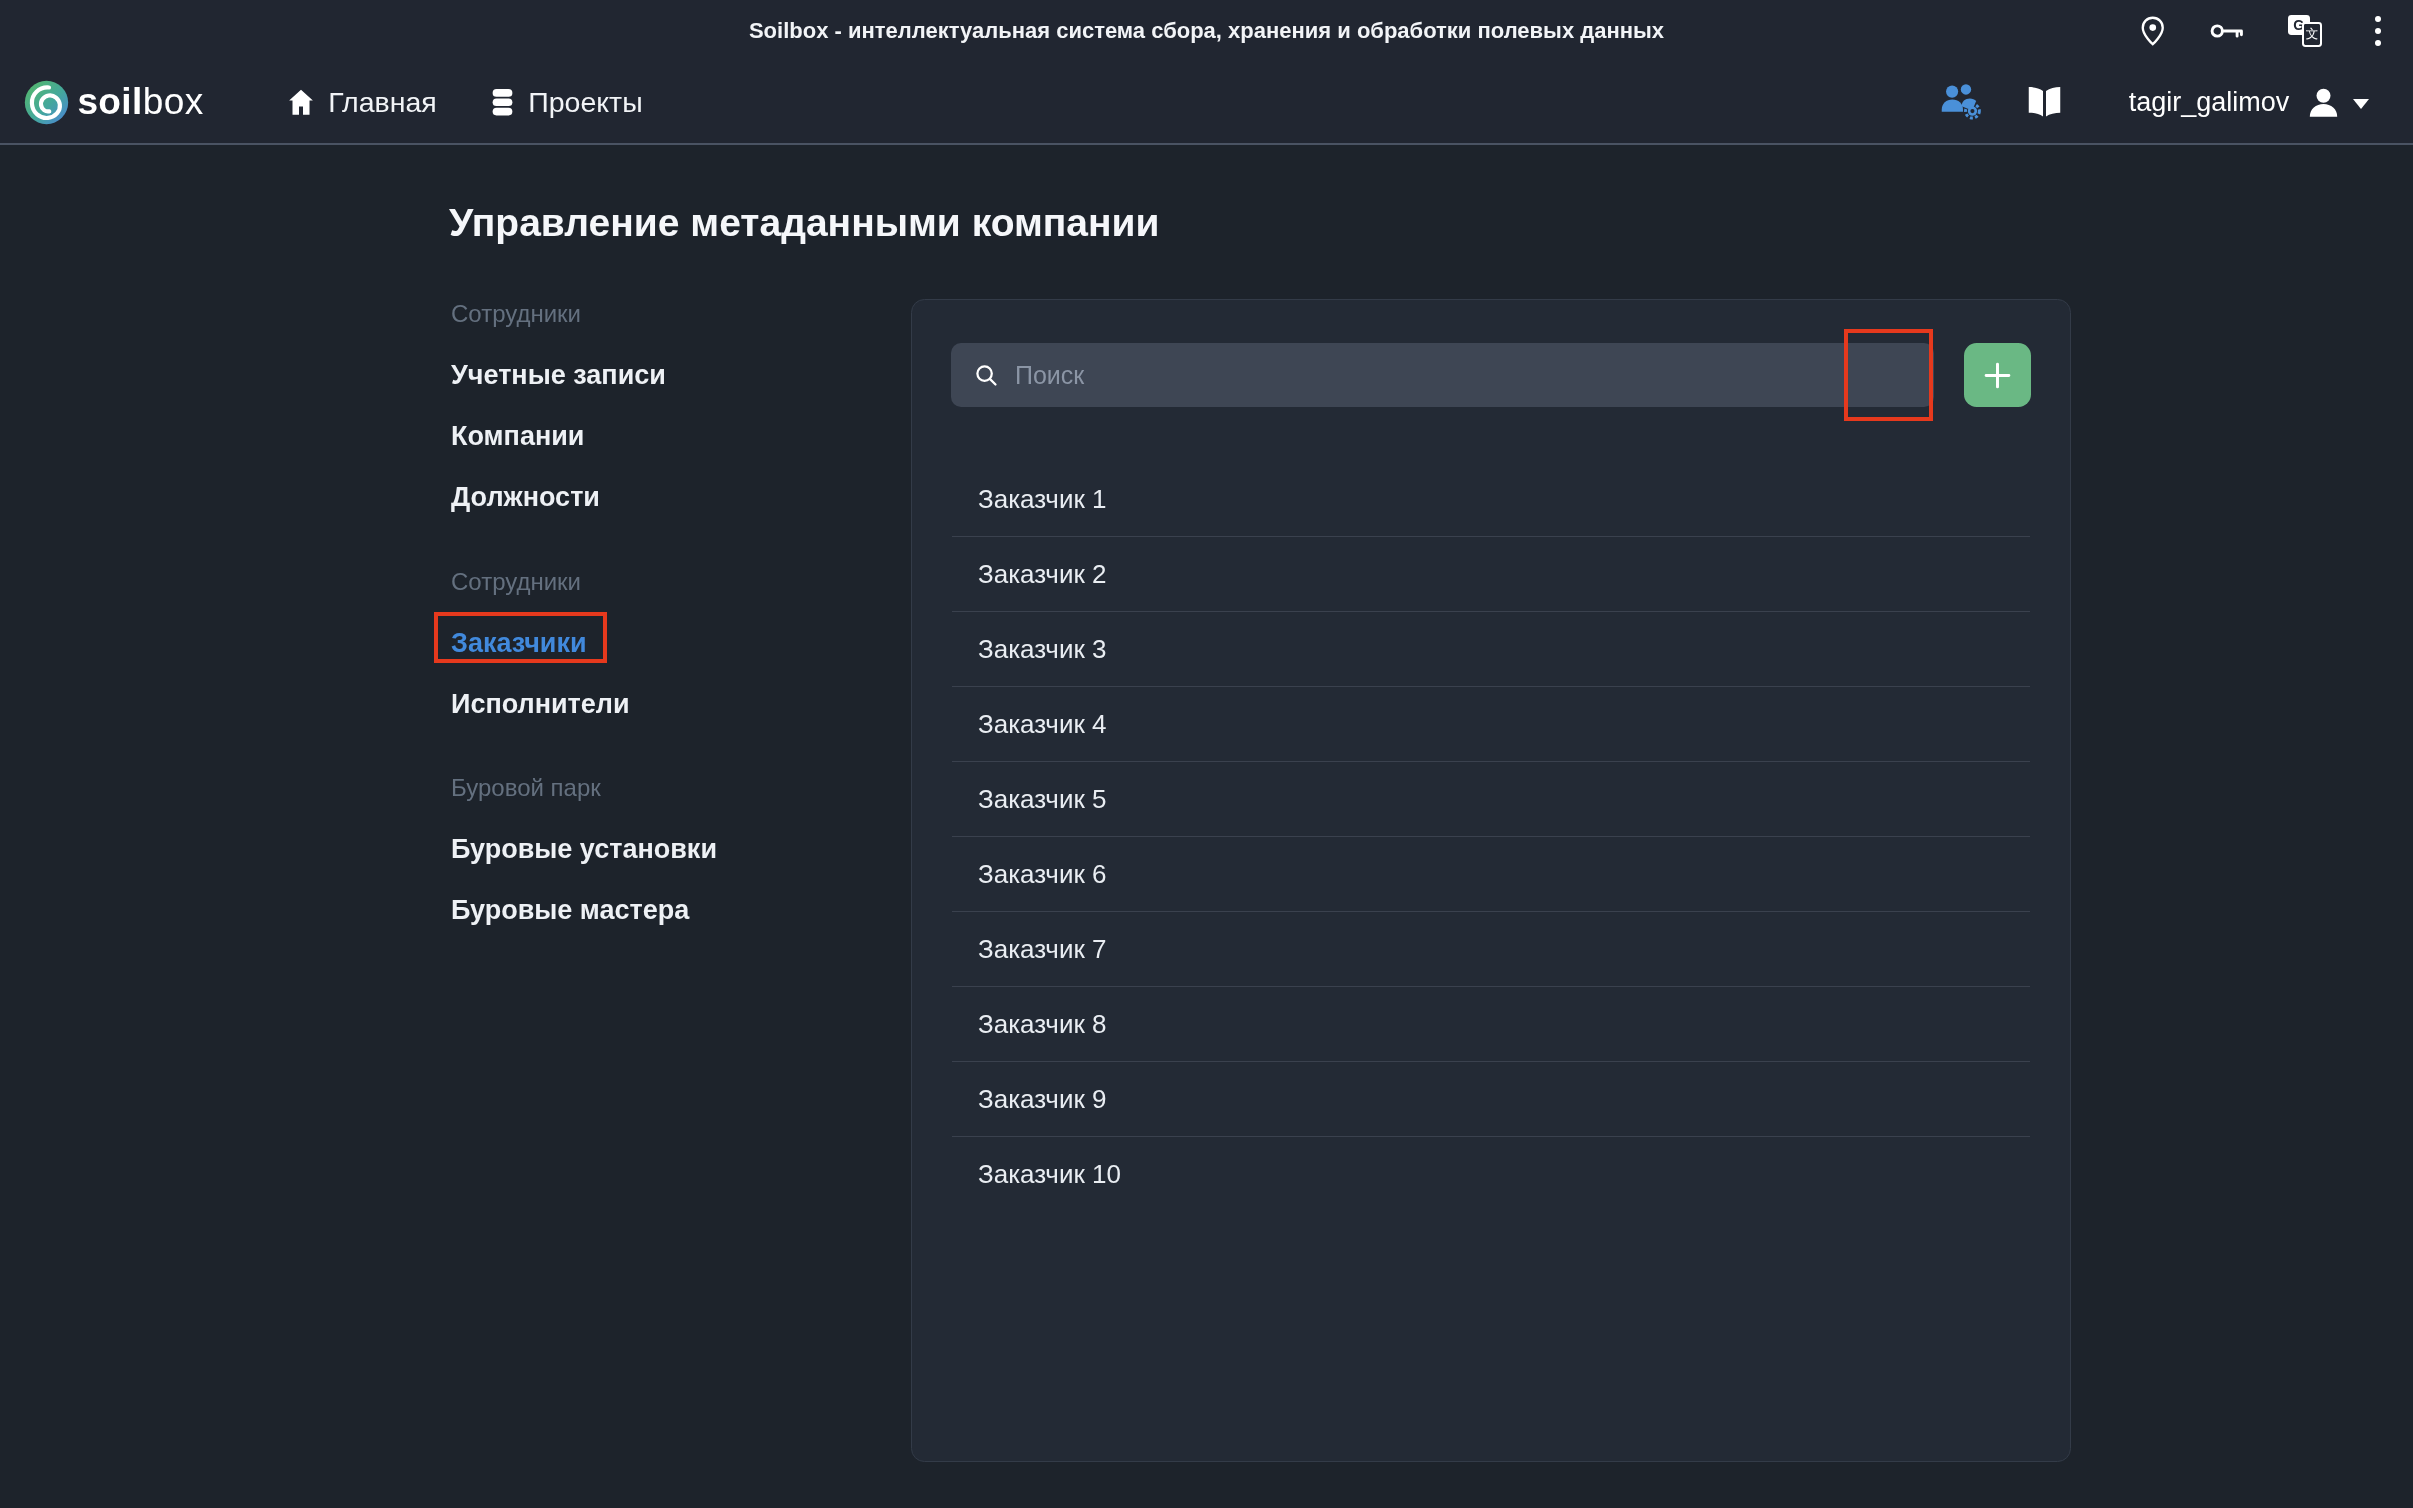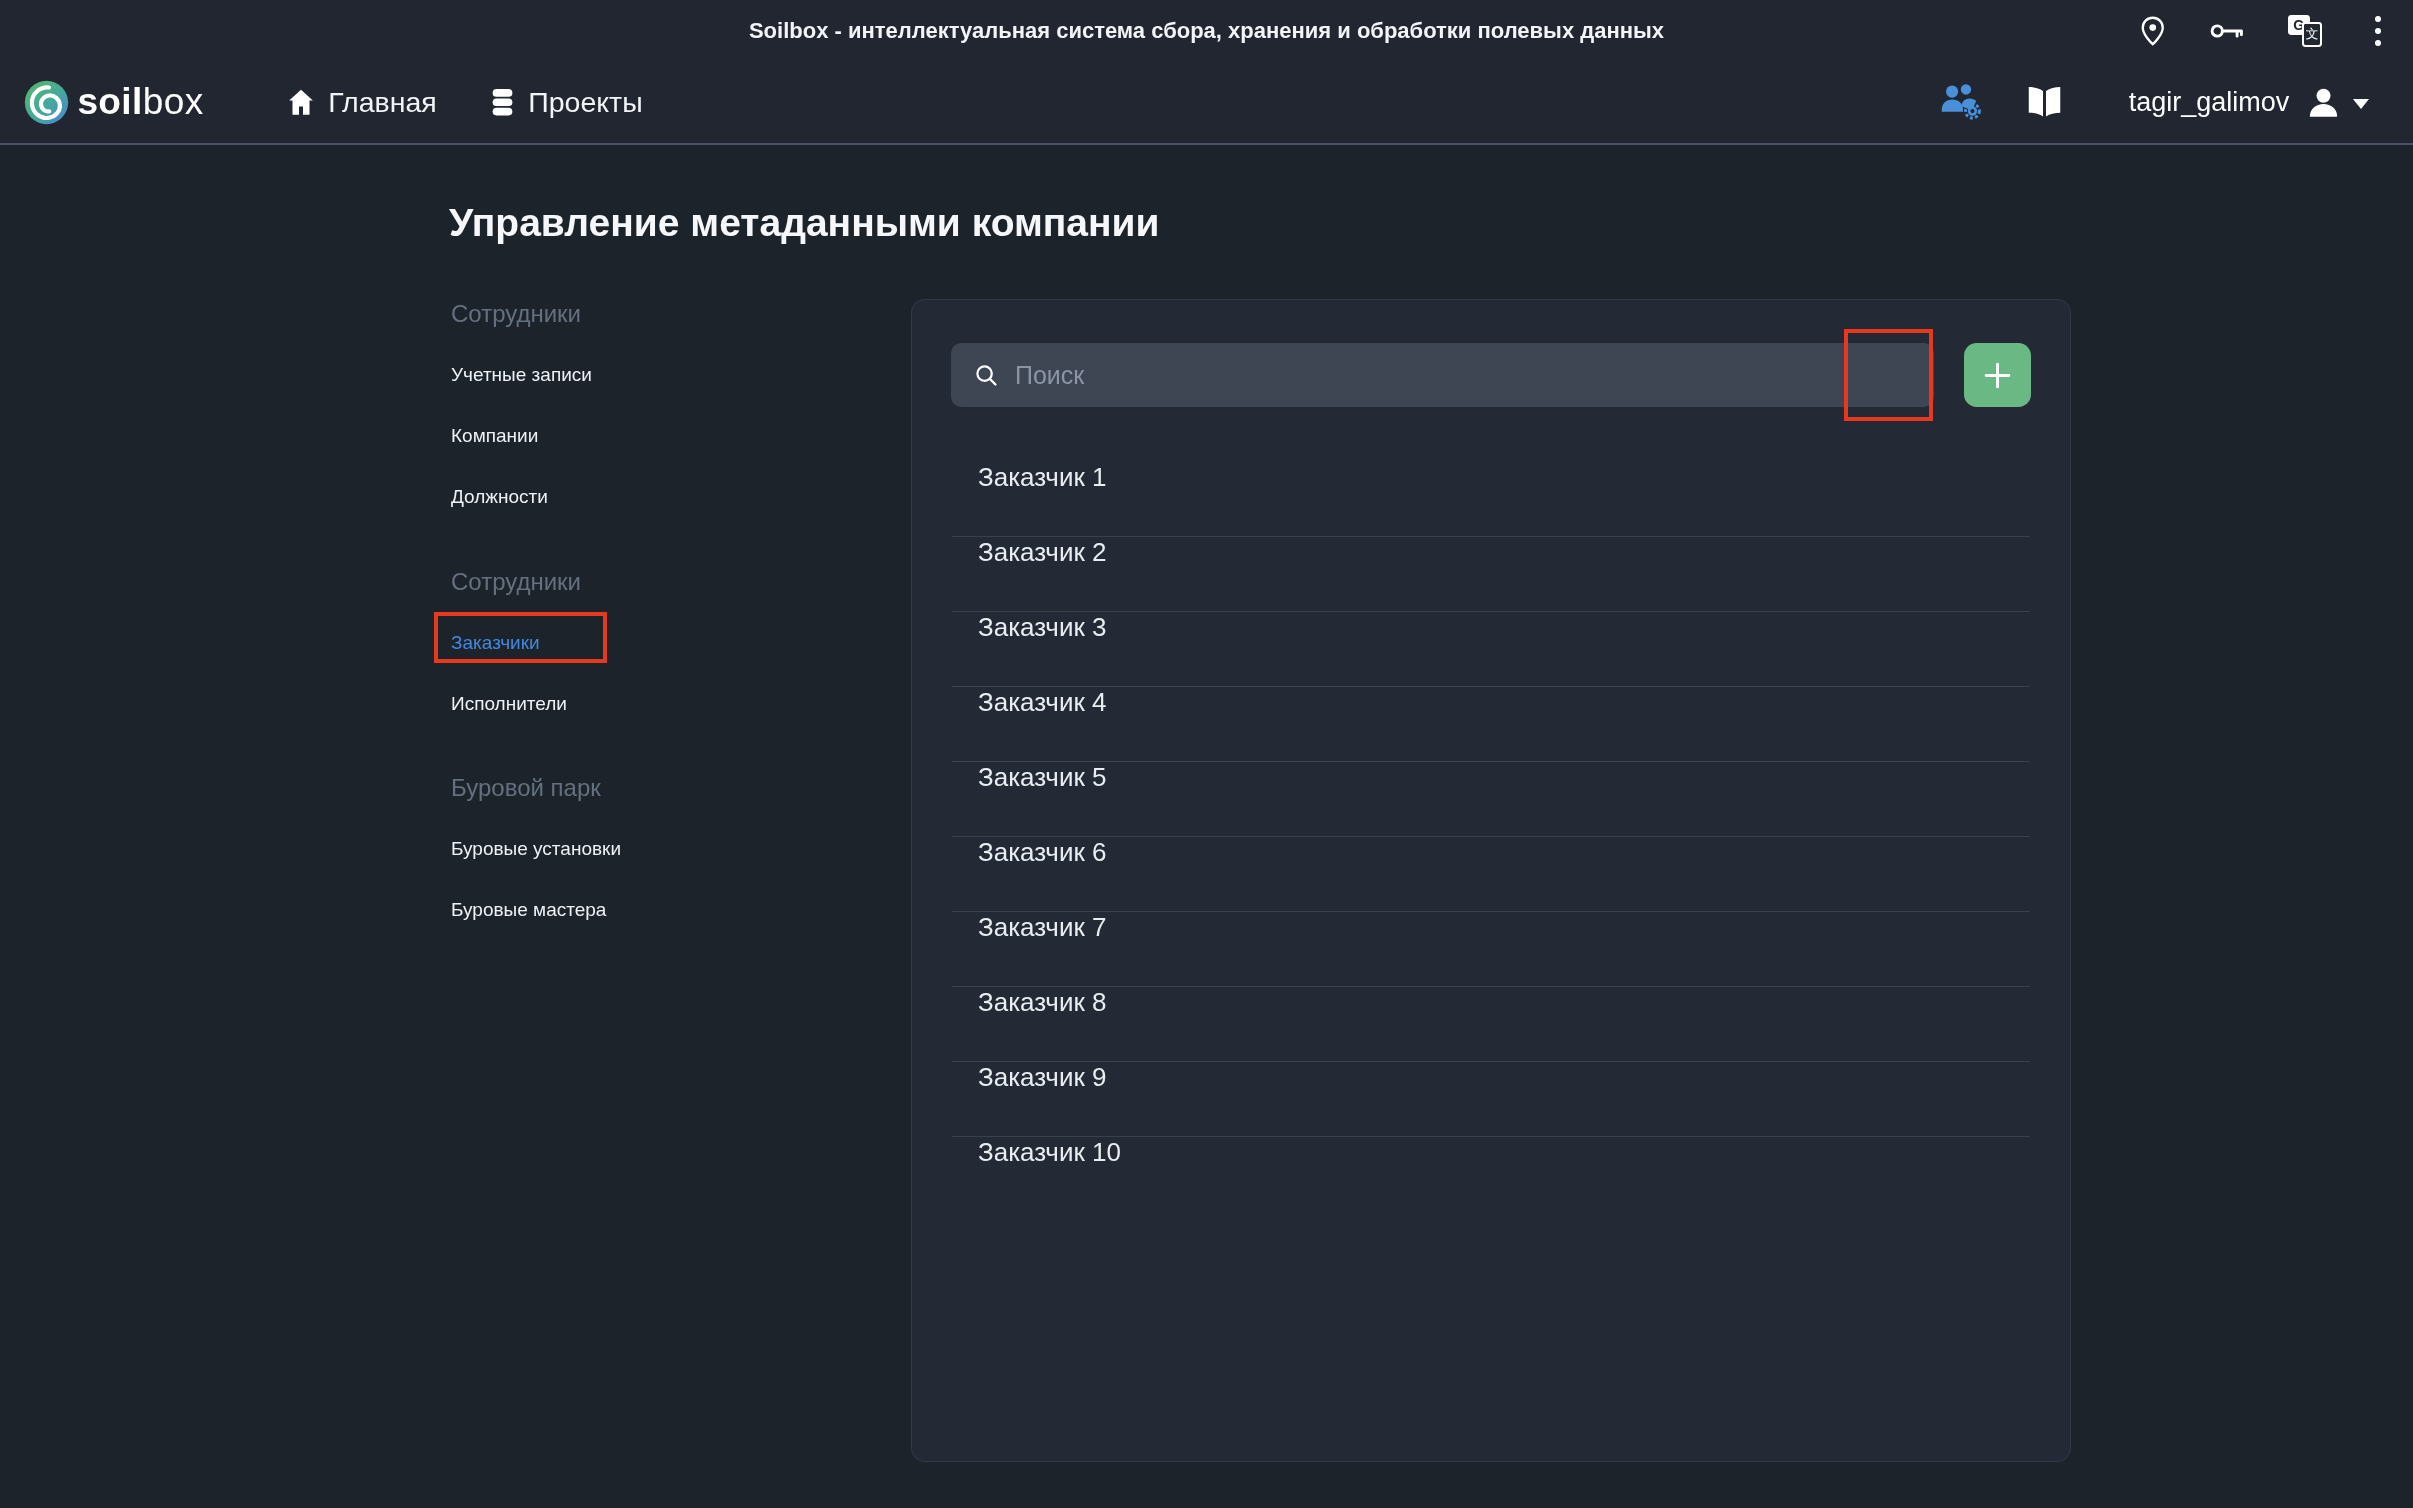--- a/index.html
+++ b/index.html
@@ -70,21 +70,21 @@
   
   .heading {
     position:absolute; left:449px; top:199px;
     font-size:39px; font-weight:700; color:#f5f7fa; line-height:47px;
   }
 
   .sidebar { position:absolute; left:451px; top:297px; width:385px;
     display:flex; flex-direction:column; gap:27px; }
   .side-label { height:34px; line-height:34px; font-size:24px; color:#64707f; }
   .side-label.gap { margin-top:23.5px; }
-  .side-item  { height:34px; line-height:34px; font-size:19px; color:#eef1f5; cursor:pointer; }
+  .side-item  { height:34px; line-height:34px; font-size:27px; color:#eef1f5; cursor:pointer;font-weight:bold; }
   .side-item.active { color:#4189dc; }
 
   .panel {
     position:absolute; left:911px; top:299px; width:1160px; height:1163px;
     background:#232a35; border:1.7px solid #333b48; border-radius:13.4px;
   }
   .search-row { position:absolute; left:39px; right:39px; top:43px; height:64px; display:flex; }
   .search-box {
     flex:1; height:64px; background:#3e4654; border-radius:10px;
     display:flex; align-items:center; padding-left:22px; gap:15px;
@@ -95,21 +95,21 @@
   }
   .search-box input::placeholder { color:#8b95a5; }
   .add-btn {
     width:67px; height:64px; margin-left:30px; flex:0 0 auto;
     background:#6ab884; border:none; border-radius:12.6px; cursor:pointer;
     display:flex; align-items:center; justify-content:center;
   }
 
   .list { position:absolute; left:40px; right:40px; top:162px; }
   .row {
-    height:75px; display:flex; padding-left:26px;
+    height:75px; display:flex; align-items:center; padding-left:26px;
     font-size:26px; color:#e9edf2; cursor:pointer;
   }
   .row:not(:last-child) { border-bottom:1.7px solid #3a414e; }
 
   
   .annotation { position:absolute; border:4.2px solid #e6391d; pointer-events:none; z-index:50; }
   .ann-sidebar { left:434px; top:612px; width:173px; height:51px; }
   .ann-add    { left:1844px; top:329px; width:89px; height:92px; }
 
   svg { display:block; }

